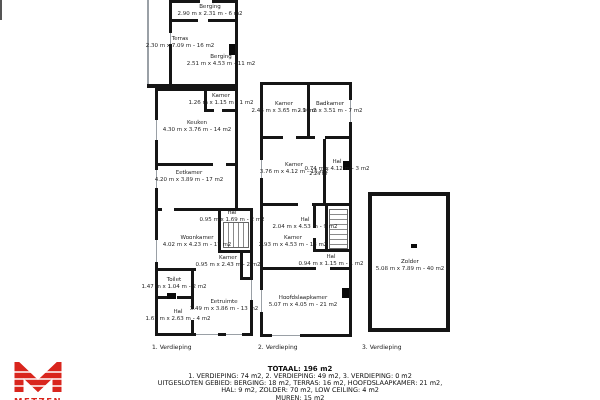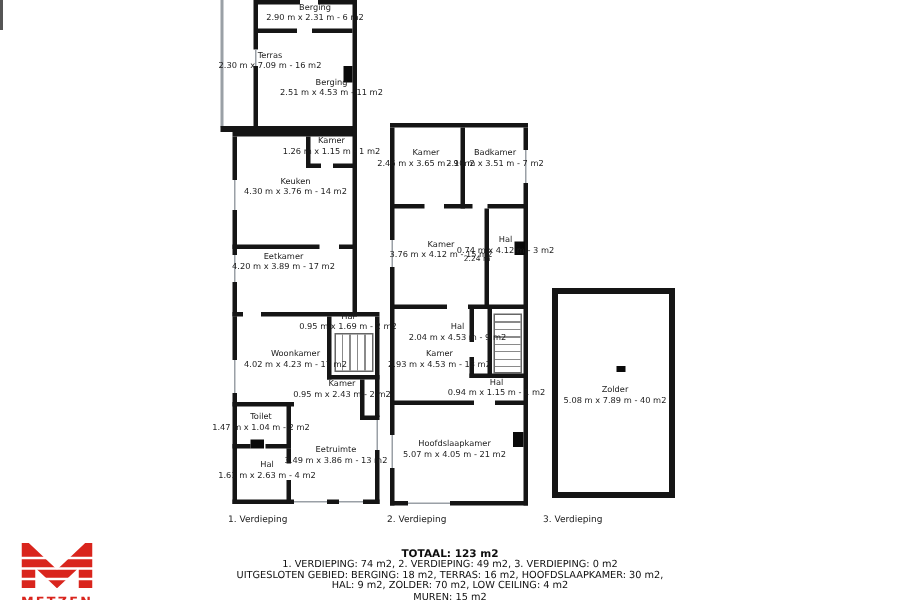--- a/index.html
+++ b/index.html
@@ -208,23 +208,23 @@
         <span class="nm">Zolder</span>
         <span class="dm">5.08 m x 7.89 m - 40 m2</span>
       </div>
   </div>
 
   <div class="cap" style="left:152px;top:343px">1. Verdieping</div>
   <div class="cap" style="left:258px;top:343px">2. Verdieping</div>
   <div class="cap" style="left:362px;top:343px">3. Verdieping</div>
 
   <div class="summary">
-    <div class="tot">TOTAAL: 123 m2</div>
+    <div class="tot">TOTAAL: 196 m2</div>
     <div class="ln">1. VERDIEPING: 74 m2, 2. VERDIEPING: 49 m2, 3. VERDIEPING: 0 m2</div>
-    <div class="ln">UITGESLOTEN GEBIED: BERGING: 18 m2, TERRAS: 16 m2, HOOFDSLAAPKAMER: 30 m2,</div>
+    <div class="ln">UITGESLOTEN GEBIED: BERGING: 18 m2, TERRAS: 16 m2, HOOFDSLAAPKAMER: 21 m2,</div>
     <div class="ln">HAL: 9 m2, ZOLDER: 70 m2, LOW CEILING: 4 m2</div>
     <div class="ln">MUREN: 15 m2</div>
   </div>
 
   <div class="logo">
     <svg width="48" height="30" viewBox="0 0 48 30">
       <path d="M5 30 V6 L24 24 L43 6 V30" fill="none" stroke="#d9251d" stroke-width="9"></path>
       <line x1="0" y1="10" x2="48" y2="10" stroke="#ffffff" stroke-width="1.6"></line>
       <line x1="0" y1="17" x2="48" y2="17" stroke="#ffffff" stroke-width="1.6"></line>
       <line x1="0" y1="24" x2="48" y2="24" stroke="#ffffff" stroke-width="1.6"></line>

